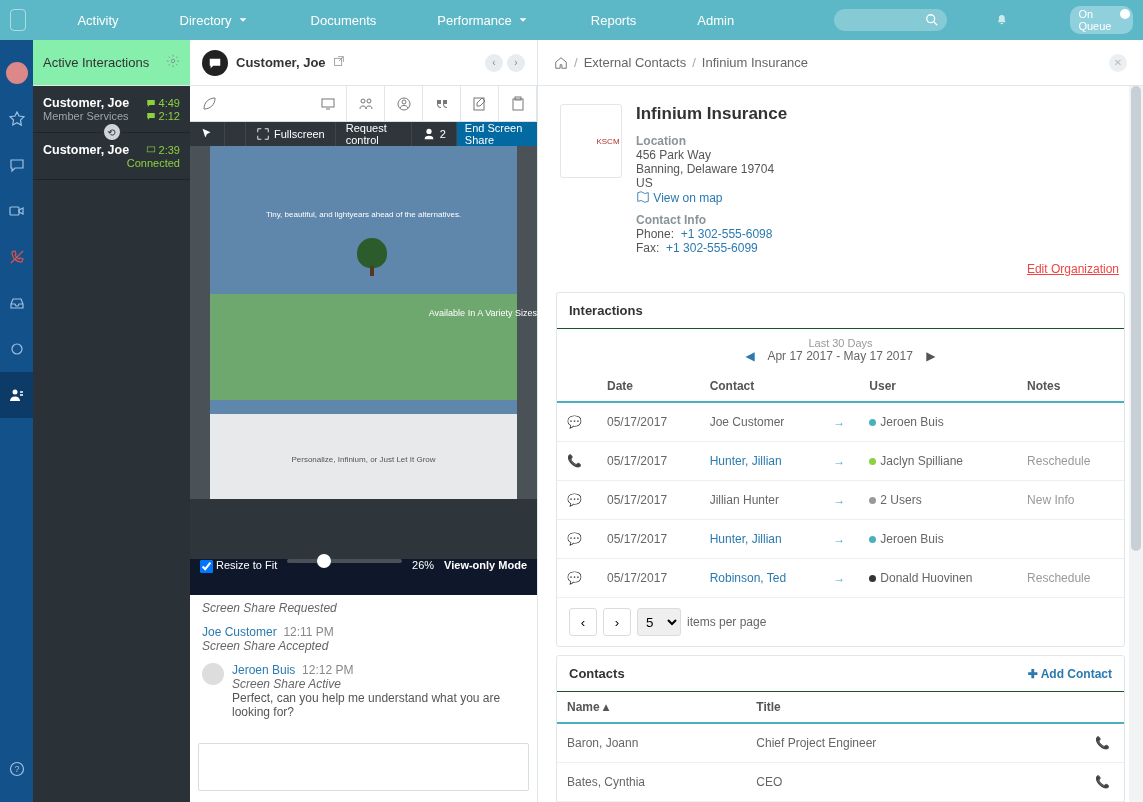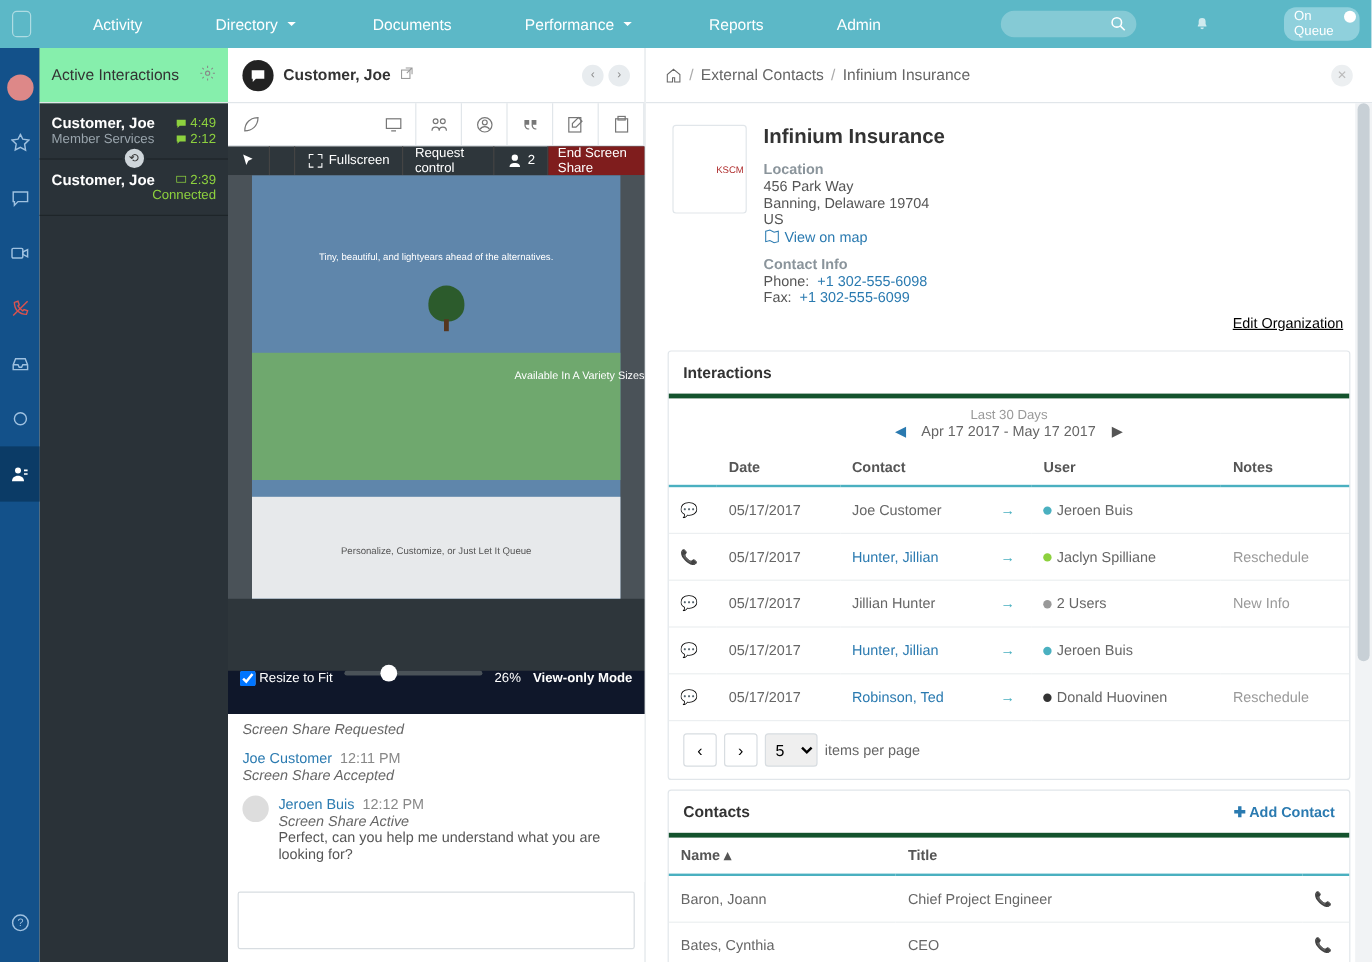--- a/index.html
+++ b/index.html
@@ -41,21 +41,21 @@
 .mid-hdr .pop { color: #999; margin-left: 6px; }
 .mid-hdr .navbtns { margin-left: auto; display: flex; gap: 4px; }
 .circbtn { width: 18px; height: 18px; border-radius: 50%; background: #e8ecef; display: flex; align-items: center; justify-content: center; color: #888; font-size: 10px; }
 
 .mid-tools { height: 36px; display: flex; border-bottom: 1px solid #d8dde1; }
 .mid-tools .tbtn { flex: 0 0 auto; width: 38px; display: flex; align-items: center; justify-content: center; color: #777; border-right: 1px solid #e1e6ea; }
 .mid-tools .tbtn.first { border-right: none; margin-right: auto; }
 
 .mid-bar2 { height: 24px; background: #2e363b; color: #fff; font-size: 11px; display: flex; align-items: center; }
 .mid-bar2 .seg { padding: 0 10px; height: 100%; display: flex; align-items: center; border-right: 1px solid #444; gap: 4px; }
-.mid-bar2 .end { background: #7f1d1d; padding: 0 8px; margin-left: auto; height: 100%; display: flex; align-items: center; }
+.mid-bar2 .end { background: #0369a1; padding: 0 8px; margin-left: auto; height: 100%; display: flex; align-items: center; }
 
 .share-view { flex: 1; background: #2e363b; display: flex; flex-direction: column; min-height: 0; }
 .share-mock { flex: 1; background: #4a5258; position: relative; overflow: hidden; }
 .mock-top { position: absolute; left: 20px; right: 20px; top: 0; height: 100%; background: #5f86ab; }
 .mock-mid { position: absolute; left: 20px; right: 20px; top: 42%; height: 30%; background: #6fa86e; }
 .mock-bot { position: absolute; left: 20px; right: 20px; bottom: 0; height: 24%; background: #e7e9eb; }
 .mock-text1 { position: absolute; top: 18%; left: 0; right: 0; text-align: center; color: #fff; font-size: 8px; }
 .mock-text2 { position: absolute; top: 46%; left: 0; right: 0; text-align: right; color: #fff; font-size: 9px; }
 .mock-tree { position: absolute; top: 26%; left: 48%; width: 30px; height: 30px; background: #2c5b2c; border-radius: 50% 50% 45% 45%; }
 .mock-tree::after { content: ""; position: absolute; left: 13px; top: 28px; width: 4px; height: 10px; background: #55361f; }
@@ -81,24 +81,24 @@
 .org { display: flex; padding: 18px 22px 6px; }
 .org .logo { width: 62px; height: 74px; border: 1px solid #e1e6ea; border-radius: 3px; margin-right: 14px; display: flex; align-items: center; justify-content: center; font-size: 8px; color: #b03030; text-align: center; padding-left: 34px; }
 .org h2 { font-size: 17px; color: #333; margin-bottom: 10px; }
 .org .lbl { color: #8a949b; font-size: 12px; font-weight: 600; margin-top: 8px; }
 .org .val { font-size: 12px; color: #555; }
 .org .val.link { color: #2a7ab0; }
 .org .kv { font-size: 12px; }
 .org .kv .k { color: #555; }
 .org .kv .v { color: #2a7ab0; }
 .edit-org { text-align: right; padding: 0 24px 8px; }
-.edit-org a { color: #000000; font-size: 12px; }
+.edit-org a { color: #ef4444; font-size: 12px; }
 
 .panel { margin: 8px 18px; border: 1px solid #e1e6ea; border-radius: 3px; }
-.panel .ph { padding: 10px 12px; font-weight: 600; color: #333; border-bottom: 4px solid #14532d; display: flex; align-items: center; }
+.panel .ph { padding: 10px 12px; font-weight: 600; color: #333; border-bottom: 1px solid #14532d; display: flex; align-items: center; }
 .panel .ph .addc { margin-left: auto; color: #2a7ab0; font-weight: 600; font-size: 12px; }
 .daterange { text-align: center; padding: 8px; color: #666; font-size: 12px; }
 .daterange .days { color: #999; font-size: 11px; }
 
 table.tbl { width: 100%; border-collapse: collapse; font-size: 12px; }
 .tbl th { text-align: left; color: #555; font-weight: 600; padding: 8px 10px; border-bottom: 2px solid #4ab0c0; }
 .tbl td { padding: 12px 10px; border-bottom: 1px solid #eceff1; color: #666; vertical-align: middle; }
 .tbl td.link { color: #2a7ab0; }
 .tbl .ic { color: #4ab0c0; margin-right: 4px; }
 .dot { display: inline-block; width: 7px; height: 7px; border-radius: 50%; margin-right: 4px; }
@@ -332,21 +332,21 @@
       <div class="end">End Screen Share</div>
     </div>
     <div class="share-view">
       <div class="share-mock">
         <div class="mock-top"></div>
           <div class="mock-mid"></div>
           <div class="mock-bot"></div>
         <div class="mock-text1">Tiny, beautiful, and lightyears ahead of the alternatives.</div>
         <div class="mock-tree"></div>
         <div class="mock-text2">Available In A Variety Sizes</div>
-        <div style="position:absolute;bottom:10%;left:0;right:0;text-align:center;font-size:8px;color:#555">Personalize, Customize, or Just Let It Queue</div>
+        <div style="position:absolute;bottom:10%;left:0;right:0;text-align:center;font-size:8px;color:#555">Personalize, Infinium, or Just Let It Grow</div>
       </div>
       <div style="height:60px;background:#2e363b"></div>
       <div class="share-footer">
         <label><input type="checkbox" checked="" style="vertical-align: middle;"> <span>Resize to Fit</span></label>
         <div class="slider">
             <div class="knob"></div>
           </div>
         <span>26%</span>
         <span style="margin-left:auto;font-weight:600">View-only Mode</span>
       </div>

